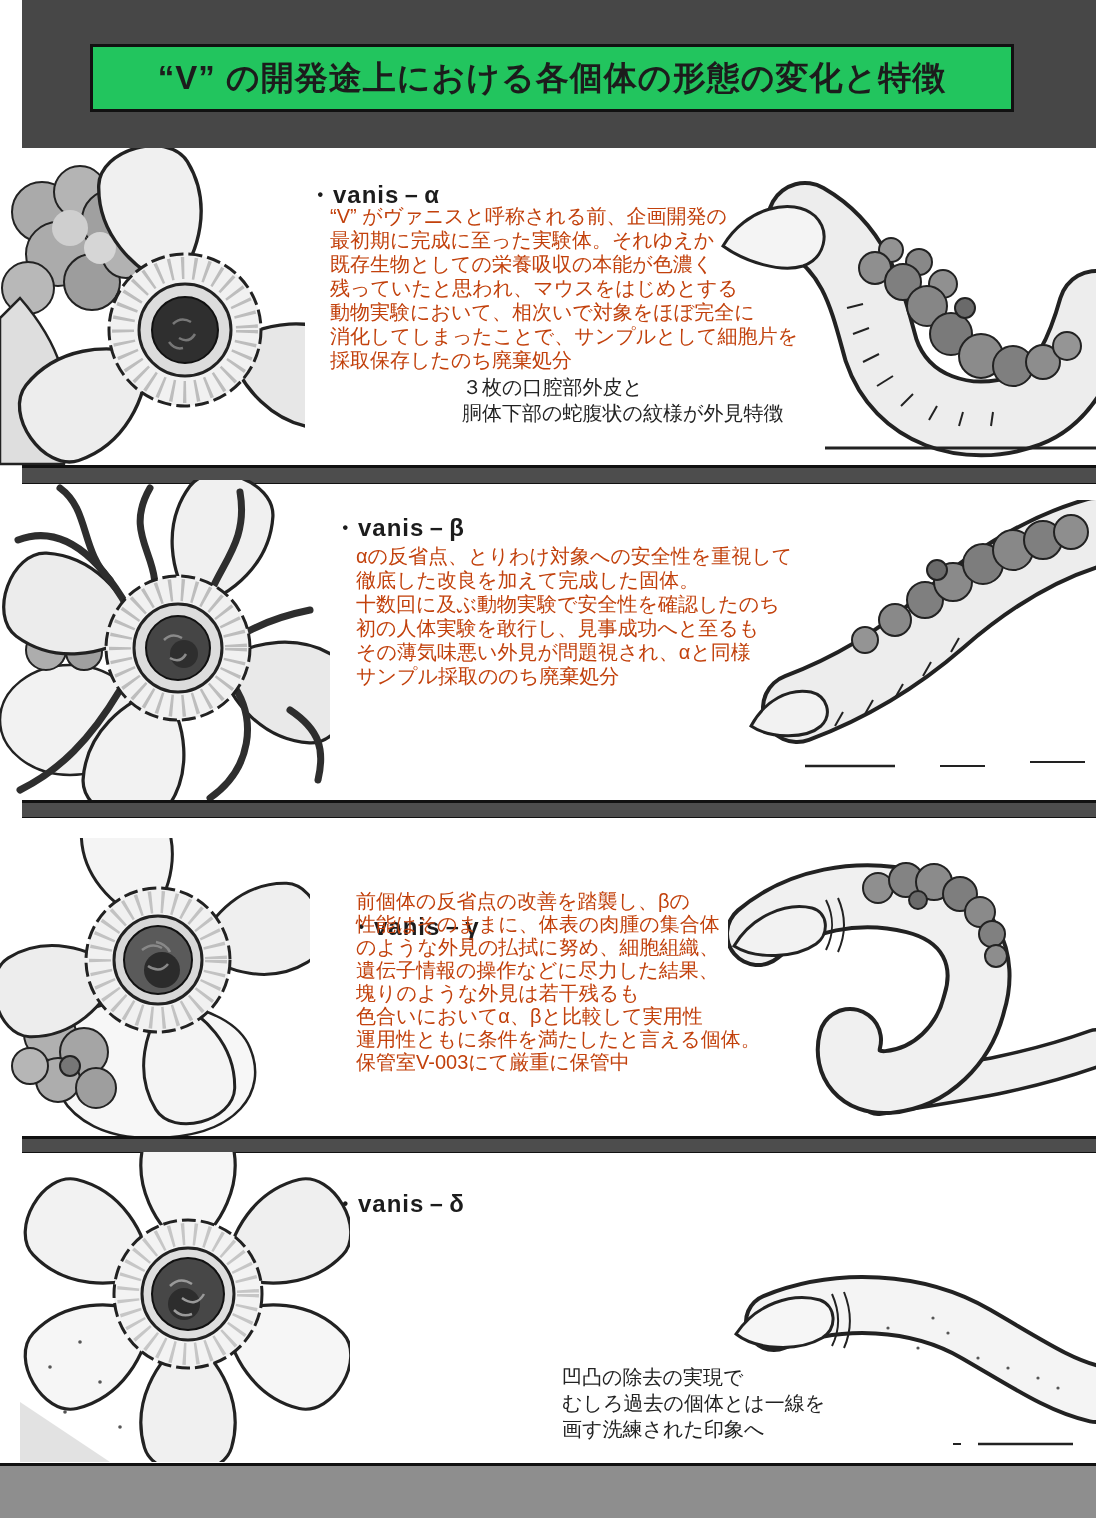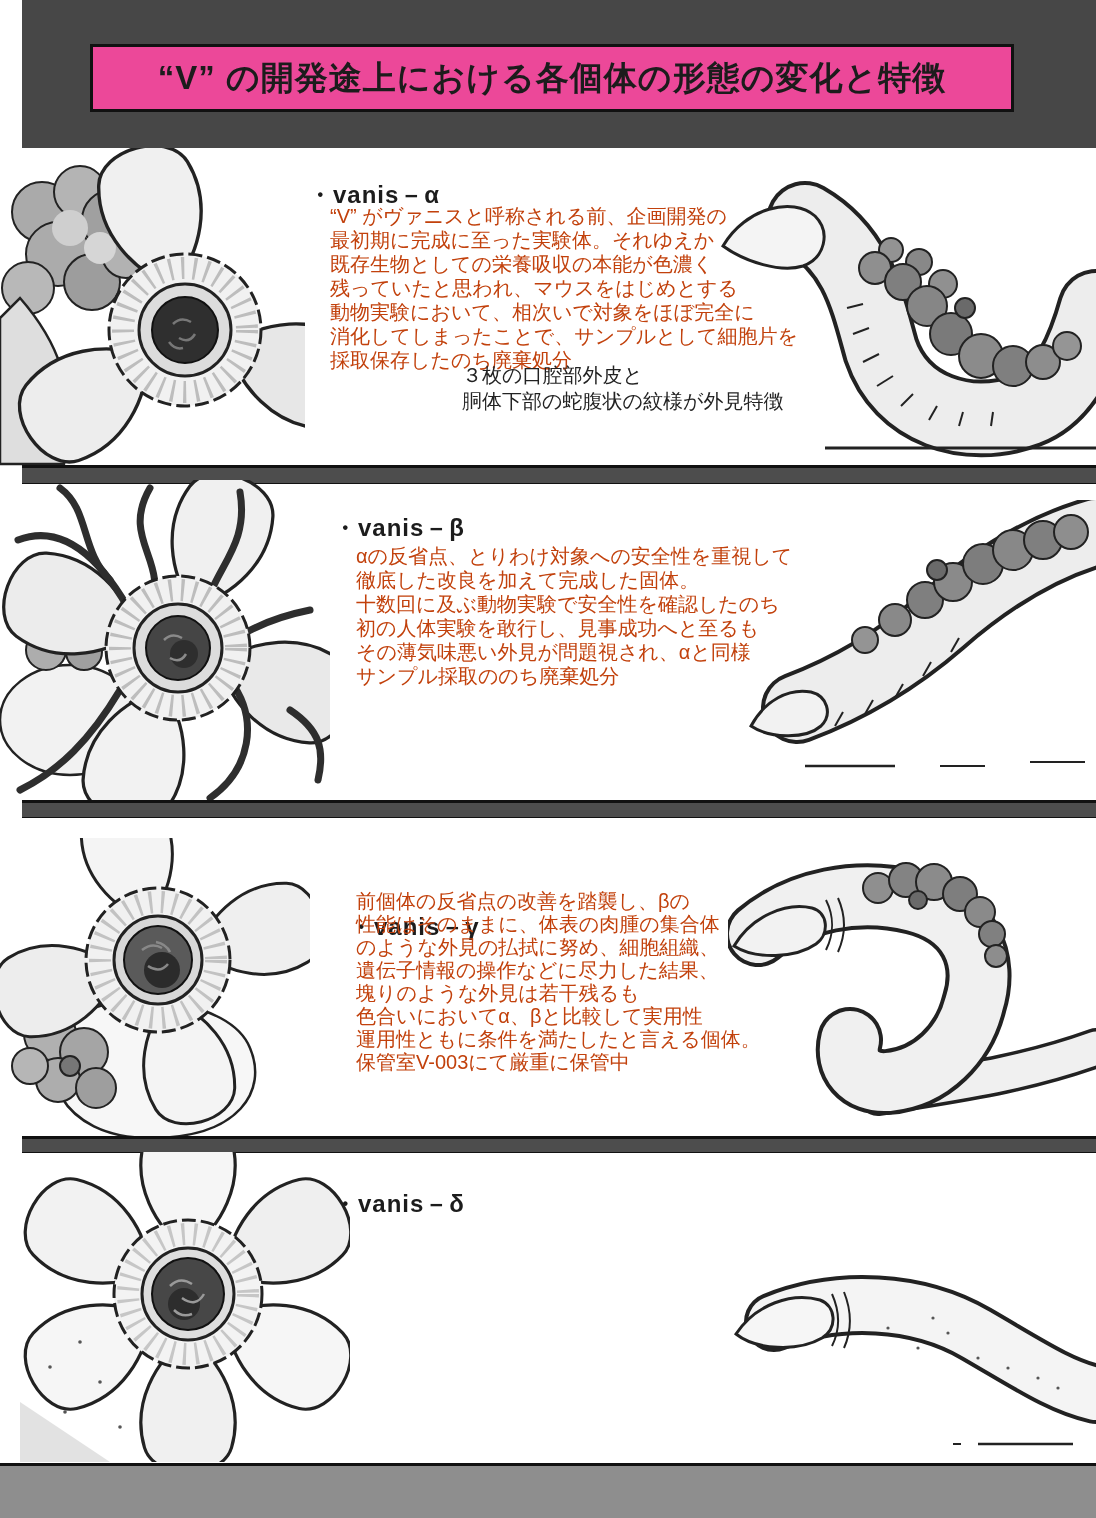--- a/index.html
+++ b/index.html
@@ -13,21 +13,21 @@
   .page{
     position:relative;width:1096px;height:1518px;overflow:hidden;
     background:var(--paper);
     font-family:"Liberation Sans", sans-serif;
     color:var(--ink);
   }
   .band{position:absolute;background:var(--separator-band);border-top:3px solid #111;border-bottom:1px solid #111;}
   .header-band{position:absolute;left:22px;top:0;width:1074px;height:148px;background:var(--header-band);}
   .title-box{
     position:absolute;left:90px;top:44px;width:918px;height:62px;
-    background:#ec4899;border:3px solid #111;
+    background:#22c55e;border:3px solid #111;
     display:flex;align-items:center;justify-content:center;
   }
   .title{
     margin:0;font-size:33px;font-weight:bold;letter-spacing:1px;white-space:nowrap;
   }
   .footer-band{position:absolute;left:0;top:1463px;width:1096px;height:55px;background:var(--footer-band);border-top:3px solid #111;}
   .heading{position:absolute;font-size:24px;font-weight:bold;letter-spacing:1px;white-space:nowrap;}
   .body-text{position:absolute;font-size:20px;line-height:24px;white-space:pre-line;color:#c2410c;}
   .body-text.tight{line-height:23px;}
   .caption{position:absolute;font-size:20px;line-height:26px;white-space:pre-line;color:#222;}
@@ -78,21 +78,21 @@
   </div>
 
   <div class="heading" style="left:308px;top:179px;">・vanis－α</div>
   <div class="body-text" style="left:330px;top:204px;width:480px;">“V” がヴァニスと呼称される前、企画開発の
 最初期に完成に至った実験体。それゆえか
 既存生物としての栄養吸収の本能が色濃く
 残っていたと思われ、マウスをはじめとする
 動物実験において、相次いで対象をほぼ完全に
 消化してしまったことで、サンプルとして細胞片を
 採取保存したのち廃棄処分</div>
-  <div class="caption" style="left:462px;top:362px;">３枚の口腔部外皮と
+  <div class="caption" style="left:462px;top:374px;">３枚の口腔部外皮と
 胴体下部の蛇腹状の紋様が外見特徴</div>
 
   <div class="illus" style="left:705px;top:158px;">
     <svg width="391" height="300" viewBox="0 0 391 300">
       <path d="M100,62 C152,92 162,142 176,192 C196,252 262,274 322,252 C357,239 377,200 391,150" stroke="#222" stroke-width="78" fill="none" stroke-linecap="round"></path>
       <path d="M100,62 C152,92 162,142 176,192 C196,252 262,274 322,252 C357,239 377,200 391,150" stroke="#ededed" stroke-width="70" fill="none" stroke-linecap="round"></path>
       <g stroke="#222" stroke-width="2">
         <line x1="142" y1="150" x2="158" y2="146"></line>
           <line x1="148" y1="176" x2="164" y2="170"></line>
         <line x1="158" y1="204" x2="174" y2="196"></line>
@@ -304,20 +304,23 @@
         <circle cx="60" cy="190" r="1.8"></circle>
           <circle cx="80" cy="230" r="1.8"></circle>
           <circle cx="45" cy="260" r="1.8"></circle>
         <circle cx="100" cy="275" r="1.8"></circle>
           <circle cx="30" cy="215" r="1.8"></circle>
       </g>
     </svg>
   </div>
 
   <div class="heading" style="left:333px;top:1188px;">・vanis－δ</div>
+  <div class="caption" style="left:562px;top:1364px;">凹凸の除去の実現で
+むしろ過去の個体とは一線を
+画す洗練された印象へ</div>
 
   <div class="illus" style="left:728px;top:1238px;">
     <svg width="368" height="225" viewBox="0 0 368 225">
       <path d="M46,84 C110,58 190,62 248,96 C300,126 332,148 368,156" stroke="#222" stroke-width="60" fill="none" stroke-linecap="round"></path>
       <path d="M46,84 C110,58 190,62 248,96 C300,126 332,148 368,156" stroke="#f4f4f4" stroke-width="52" fill="none" stroke-linecap="round"></path>
       <path d="M8,96 C28,66 64,54 92,62 C108,68 110,90 94,100 C70,114 28,112 8,96 Z" fill="#f6f6f6" stroke="#222" stroke-width="3"></path>
       <path d="M104,56 C112,74 112,92 104,108 M116,54 C124,74 124,92 116,110" stroke="#222" stroke-width="2" fill="none"></path>
       <g fill="#555">
         <circle cx="160" cy="90" r="1.6"></circle>
           <circle cx="190" cy="110" r="1.6"></circle>

